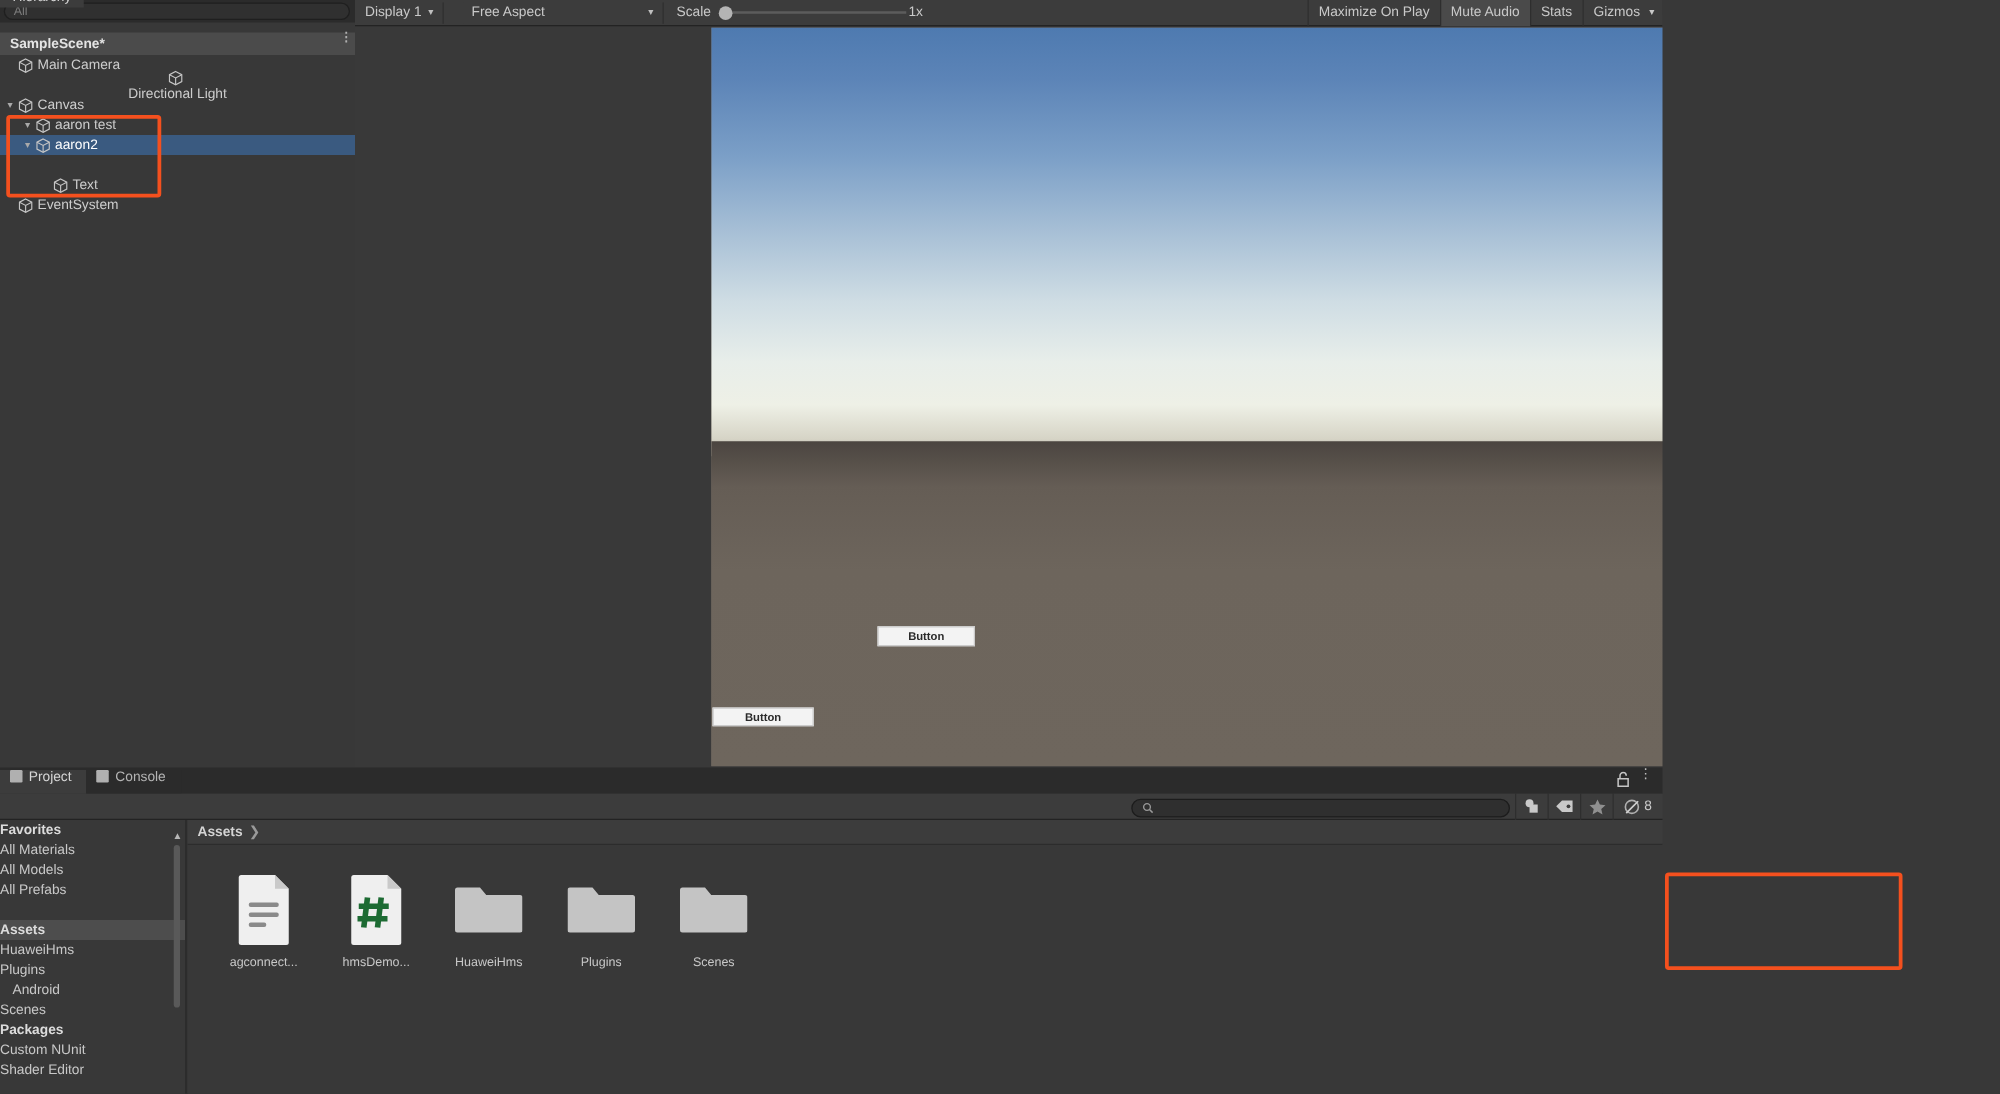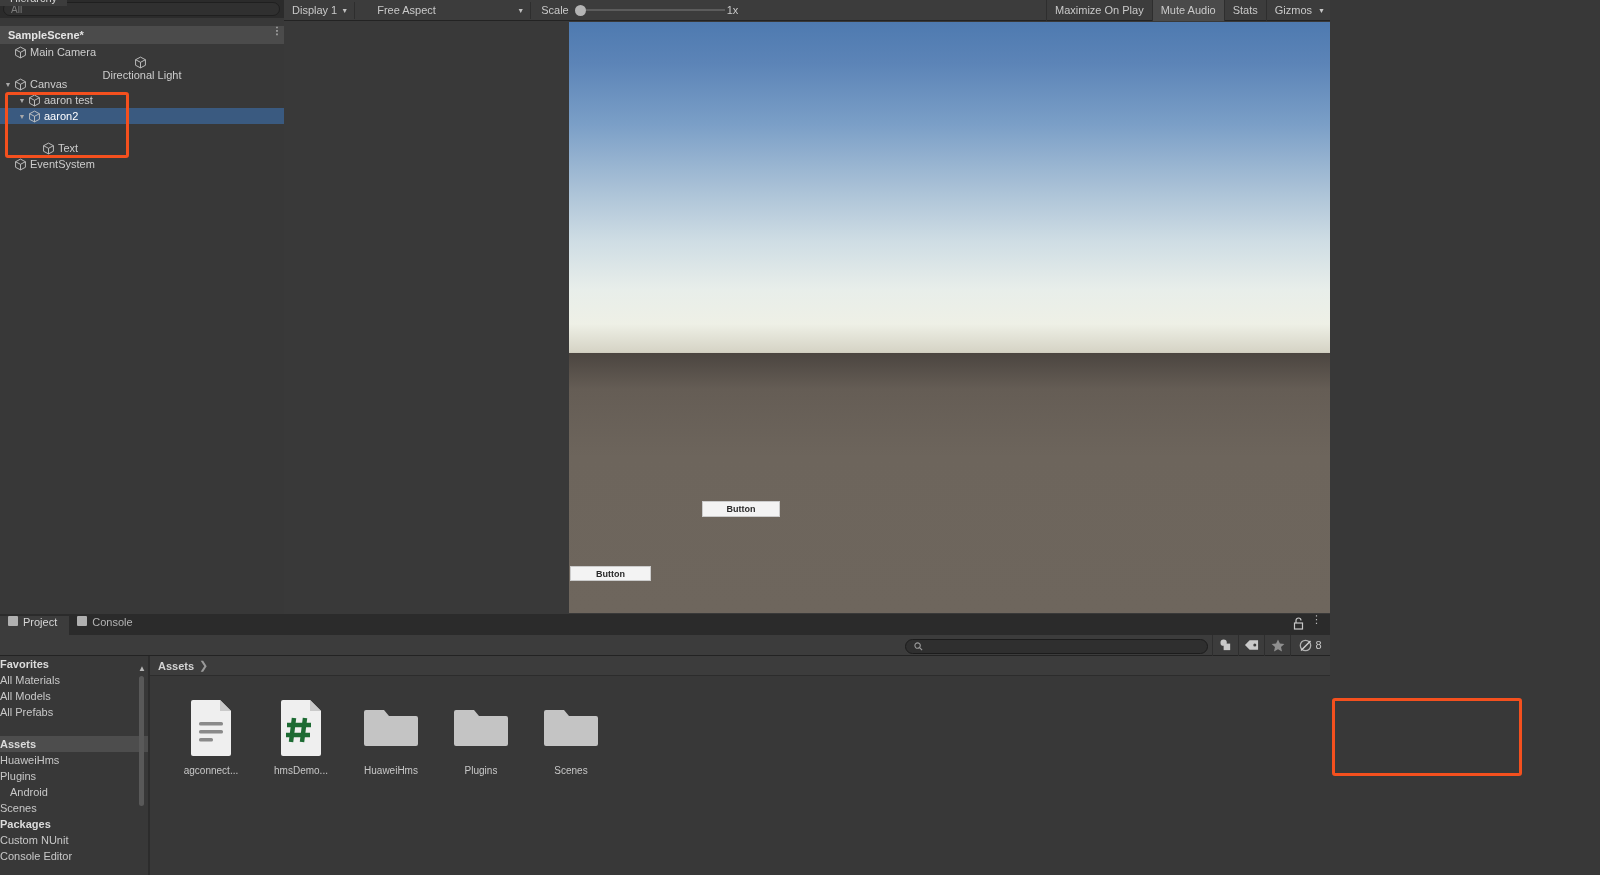--- a/index.html
+++ b/index.html
@@ -427,21 +427,21 @@
         <div class="prow">
           <span>Scenes</span>
         </div>
         <div class="prow bold">
           <span>Packages</span>
         </div>
         <div class="prow">
           <span>Custom NUnit</span>
         </div>
         <div class="prow">
-          <span>Console Editor</span>
+          <span>Shader Editor</span>
         </div>
       </div>
     <div id="proj-scroll">
       <div style="position:absolute;left:0;top:0;width:8px;height:8px;color:#b6b6b6;font-size:8px;text-align:center">▲</div>
       <div class="bar"></div>
     </div>
     <div id="proj-splitter"></div>
     <div id="proj-breadcrumb">
       <span>Assets</span>
       <span style="color:#9a9a9a;font-weight:normal">❯</span>

